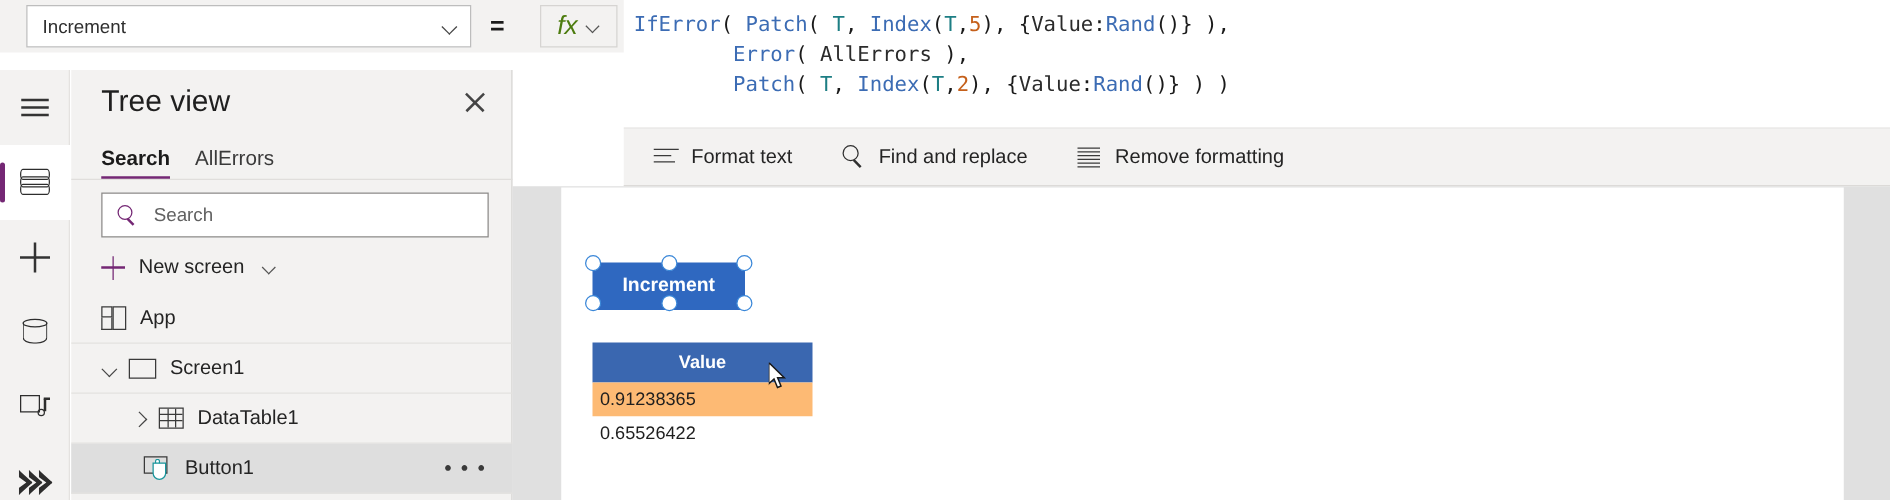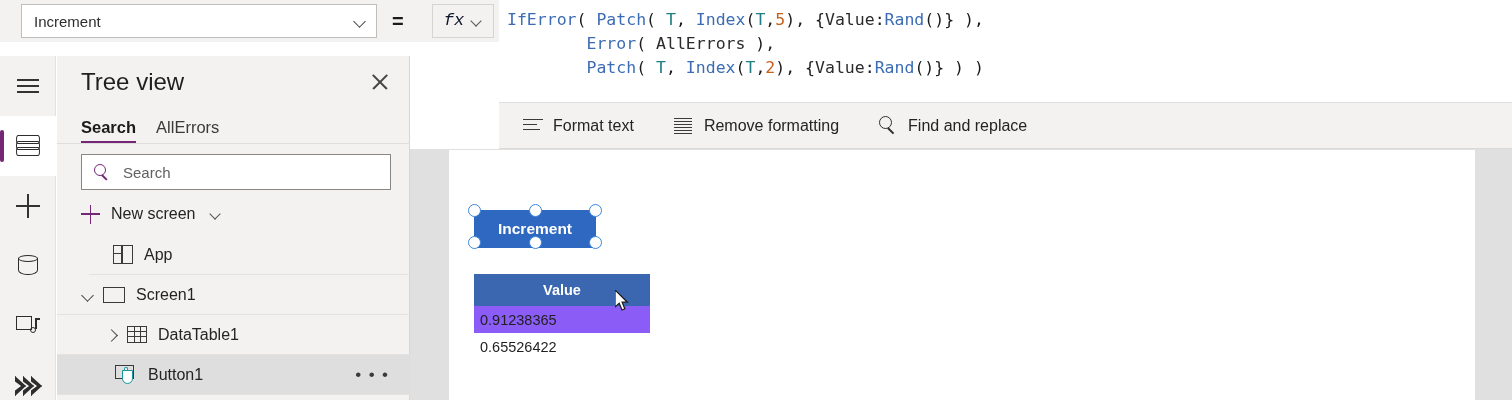--- a/index.html
+++ b/index.html
@@ -32,22 +32,22 @@
   .eq-sign {
     position: absolute; left: 392px; top: 12px;
     font-size: 20px; font-weight: 700; color: #1b1b1b; line-height: 18px;
   }
   .fx-btn {
     position: absolute; left: 432px; top: 4px; width: 62px; height: 34px;
     background: #f3f2f1; border: 1px solid #d6d4d2;
     display: flex; align-items: center; justify-content: center; gap: 3px;
   }
   .fx-btn .fx-glyph {
-    font-family: Liberation Mono, monospace; font-style: italic;
-    font-size: 17px; color: #0f172a; line-height: 22px;
+    font-family: Liberation Sans, sans-serif; font-style: italic;
+    font-size: 21px; color: #4d7c0f; line-height: 22px;
   }
 
   
   .formula-area {
     position: absolute; left: 499px; top: 0; width: 1013px; height: 103px;
     background: #ffffff; border-bottom: 1px solid #e2e0de;
   }
   .formula-code {
     position: absolute; left: 8px; top: 8px;
     font-family: "DejaVu Sans Mono", monospace;
@@ -296,21 +296,21 @@
   .dtable { position: absolute; left: 474px; top: 274px; width: 176px; }
   .dt-head {
     height: 32px; background: #3a67b0; display: flex; align-items: center;
     justify-content: center;
   }
   .dt-head .hlabel { font-size: 14.5px; font-weight: 700; color: #ffffff; }
   .dt-row {
     height: 27px; display: flex; align-items: center; padding-left: 6px;
     font-size: 14.5px; color: #1f1f1f;
   }
-  .dt-row.hl { background: #8b5cf6; }
+  .dt-row.hl { background: #fdba74; }
 
   .cursor { position: absolute; left: 615px; top: 290px; width: 16px; height: 22px; }
 </style>
 </head>
 <body>
 
 <div id="app">
 
   <div class="fx-strip">
     <div class="prop-select">
@@ -329,39 +329,39 @@
   </div>
 
   <div class="fx-toolbar">
     <div class="tb-item">
       <span class="ic-formattext">
         <i style="top:1px;width:20px"></i>
           <i style="top:6px;width:14px"></i>
           <i style="top:11px;width:17px"></i>
       </span>
       <span class="tb-label">Format text</span>
+    </div>
+    <div class="tb-item">
+      <span class="ic-search-tb">
+        <span class="ring"></span>
+          <span class="handle"></span>
+      </span>
+      <span class="tb-label">Find and replace</span>
     </div>
     <div class="tb-item">
       <span class="ic-removeformat">
         <i style="top:0px;width:18px"></i>
           <i style="top:3px;width:18px"></i>
           <i style="top:6px;width:18px"></i>
         <i style="top:9px;width:18px"></i>
           <i style="top:12px;width:18px"></i>
           <i style="top:15px;width:18px"></i>
       </span>
       <span class="tb-label">Remove formatting</span>
     </div>
-    <div class="tb-item">
-      <span class="ic-search-tb">
-        <span class="ring"></span>
-          <span class="handle"></span>
-      </span>
-      <span class="tb-label">Find and replace</span>
-    </div>
   </div>
 
   <div class="rail">
     <div class="rail-btn" style="top:0px">
       <span class="ic-hamburger">
         <i style="top:0"></i>
           <i style="top:6px"></i>
           <i style="top:12px"></i>
       </span>
     </div>
@@ -426,21 +426,21 @@
     <div class="tv-newscreen">
       <span class="ic-plus-purple">
           <i></i>
           <i></i>
         </span>
       <span class="ns-label">New screen</span>
       <span class="chev-sm"></span>
     </div>
 
     <div class="tv-list" id="tv-list">
-        <div class="tv-row" style="padding-left: 24px; margin-left: 32px;">
+        <div class="tv-row" style="padding-left: 24px;">
           <span class="ic-app" style="margin-right: 11px;">
             <span class="q q1"></span>
             <span class="q q2"></span>
             <span class="q q3"></span>
           </span>
           <span class="rowlabel">App</span>
         </div>
         <div class="tv-row" style="padding-left: 24px;">
           <span class="tw-caret down" style="margin-right: 8px;"></span>
           <span class="ic-screen" style="margin-right: 11px;"></span>

